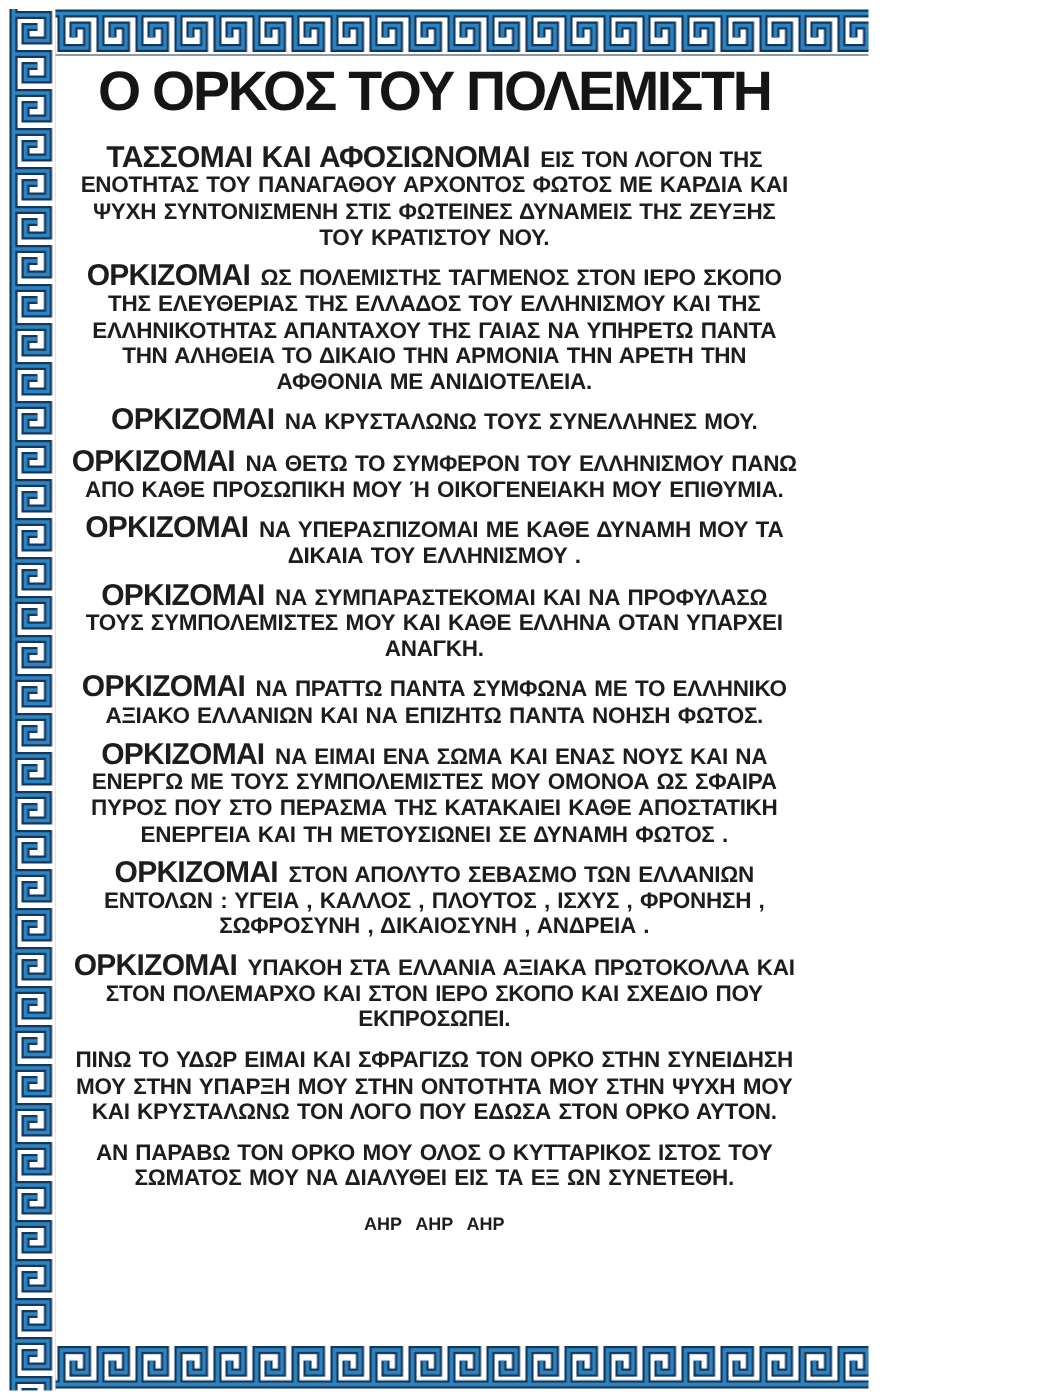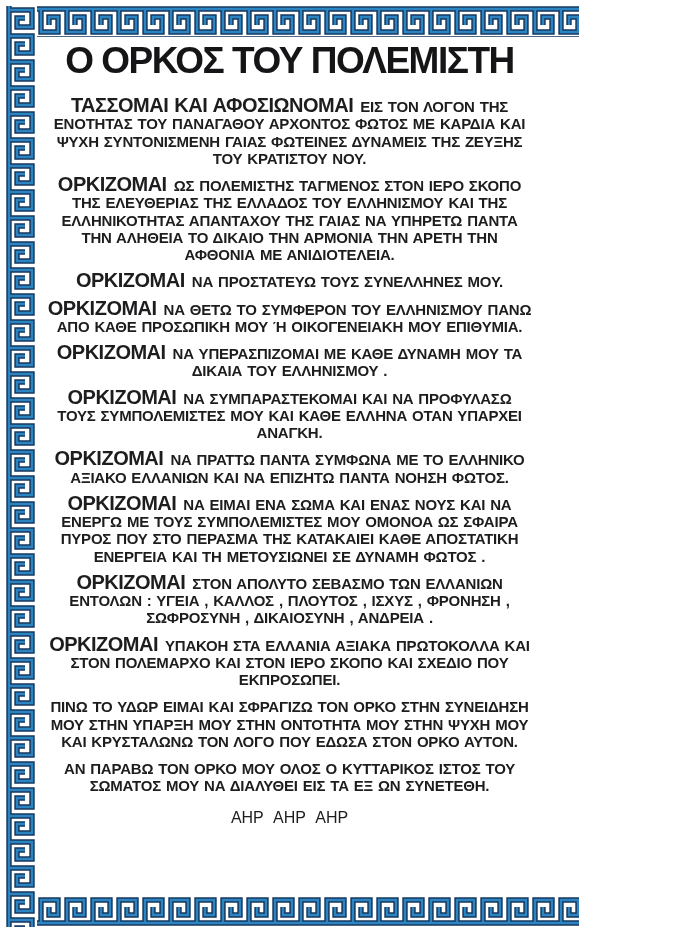--- a/index.html
+++ b/index.html
@@ -49,23 +49,23 @@
   }
   .lead {
     font-size: 20px;
     letter-spacing: -0.5px;
     line-height: 1;
     margin-right: 7px;
     margin-top: 24px;
   }
   .lead:empty { margin-right: 0; }
   .chant {
-    font-size: 16px;
+    font-size: 12px;
     margin: 14px 0 0 0;
-    font-weight: normal;
+    font-weight: bold;
     word-spacing: 6px;
   }
 </style>
 </head>
 <body>
 
 <div class="page">
 
   <svg class="border-svg" width="700" height="933" viewBox="0 0 700 933" xmlns="http://www.w3.org/2000/svg">
     <defs>
@@ -88,26 +88,26 @@
     </defs>
     <rect x="37" y="6" width="626" height="31" fill="url(#gkTop)"></rect>
     <rect x="37" y="896" width="626" height="31" fill="url(#gkBottom)"></rect>
     <rect x="6" y="6" width="31" height="921" fill="url(#gkLeft)"></rect>
     <rect x="663" y="6" width="31" height="921" fill="url(#gkRight)"></rect>
   </svg>
 
   <div class="content">
     <h1 class="title">Ο ΟΡΚΟΣ ΤΟΥ ΠΟΛΕΜΙΣΤΗ</h1>
 
-    <p class="oath-p"><span class="lead">ΤΑΣΣΟΜΑΙ ΚΑΙ ΑΦΟΣΙΩΝΟΜΑΙ</span><span>ΕΙΣ ΤΟΝ ΛΟΓΟΝ ΤΗΣ ΕΝΟΤΗΤΑΣ ΤΟΥ ΠΑΝΑΓΑΘΟΥ ΑΡΧΟΝΤΟΣ ΦΩΤΟΣ ΜΕ ΚΑΡΔΙΑ ΚΑΙ ΨΥΧΗ ΣΥΝΤΟΝΙΣΜΕΝΗ ΓΑΙΑΣ ΦΩΤΕΙΝΕΣ ΔΥΝΑΜΕΙΣ ΤΗΣ ΖΕΥΞΗΣ ΤΟΥ ΚΡΑΤΙΣΤΟΥ ΝΟΥ.</span></p>
+    <p class="oath-p"><span class="lead">ΤΑΣΣΟΜΑΙ ΚΑΙ ΑΦΟΣΙΩΝΟΜΑΙ</span><span>ΕΙΣ ΤΟΝ ΛΟΓΟΝ ΤΗΣ ΕΝΟΤΗΤΑΣ ΤΟΥ ΠΑΝΑΓΑΘΟΥ ΑΡΧΟΝΤΟΣ ΦΩΤΟΣ ΜΕ ΚΑΡΔΙΑ ΚΑΙ ΨΥΧΗ ΣΥΝΤΟΝΙΣΜΕΝΗ ΣΤΙΣ ΦΩΤΕΙΝΕΣ ΔΥΝΑΜΕΙΣ ΤΗΣ ΖΕΥΞΗΣ ΤΟΥ ΚΡΑΤΙΣΤΟΥ ΝΟΥ.</span></p>
 
 
     <p class="oath-p"><span class="lead">ΟΡΚΙΖΟΜΑΙ</span><span>ΩΣ ΠΟΛΕΜΙΣΤΗΣ ΤΑΓΜΕΝΟΣ ΣΤΟΝ ΙΕΡΟ ΣΚΟΠΟ ΤΗΣ ΕΛΕΥΘΕΡΙΑΣ ΤΗΣ ΕΛΛΑΔΟΣ ΤΟΥ ΕΛΛΗΝΙΣΜΟΥ ΚΑΙ ΤΗΣ ΕΛΛΗΝΙΚΟΤΗΤΑΣ ΑΠΑΝΤΑΧΟΥ ΤΗΣ ΓΑΙΑΣ ΝΑ ΥΠΗΡΕΤΩ ΠΑΝΤΑ ΤΗΝ ΑΛΗΘΕΙΑ ΤΟ ΔΙΚΑΙΟ ΤΗΝ ΑΡΜΟΝΙΑ ΤΗΝ ΑΡΕΤΗ ΤΗΝ ΑΦΘΟΝΙΑ ΜΕ ΑΝΙΔΙΟΤΕΛΕΙΑ.</span></p>
 
-    <p class="oath-p"><span class="lead">ΟΡΚΙΖΟΜΑΙ</span><span>ΝΑ ΠΡΟΣΤΑΤΕΥΩ ΤΟΥΣ ΣΥΝΕΛΛΗΝΕΣ ΜΟΥ.</span></p>
+    <p class="oath-p"><span class="lead">ΟΡΚΙΖΟΜΑΙ</span><span>ΝΑ ΚΡΥΣΤΑΛΩΝΩ ΤΟΥΣ ΣΥΝΕΛΛΗΝΕΣ ΜΟΥ.</span></p>
 
 
     <p class="oath-p"><span class="lead">ΟΡΚΙΖΟΜΑΙ</span><span>ΝΑ ΘΕΤΩ ΤΟ ΣΥΜΦΕΡΟΝ ΤΟΥ ΕΛΛΗΝΙΣΜΟΥ ΠΑΝΩ ΑΠΟ ΚΑΘΕ ΠΡΟΣΩΠΙΚΗ ΜΟΥ Ή ΟΙΚΟΓΕΝΕΙΑΚΗ ΜΟΥ ΕΠΙΘΥΜΙΑ.</span></p>
 
     <p class="oath-p"><span class="lead">ΟΡΚΙΖΟΜΑΙ</span><span>ΝΑ ΥΠΕΡΑΣΠΙΖΟΜΑΙ ΜΕ ΚΑΘΕ ΔΥΝΑΜΗ ΜΟΥ ΤΑ ΔΙΚΑΙΑ ΤΟΥ ΕΛΛΗΝΙΣΜΟΥ .</span></p>
 
     <p class="oath-p"><span class="lead">ΟΡΚΙΖΟΜΑΙ</span><span>ΝΑ ΣΥΜΠΑΡΑΣΤΕΚΟΜΑΙ ΚΑΙ ΝΑ ΠΡΟΦΥΛΑΣΩ ΤΟΥΣ ΣΥΜΠΟΛΕΜΙΣΤΕΣ ΜΟΥ ΚΑΙ ΚΑΘΕ ΕΛΛΗΝΑ ΟΤΑΝ ΥΠΑΡΧΕΙ ΑΝΑΓΚΗ.</span></p>
 
     <p class="oath-p"><span class="lead">ΟΡΚΙΖΟΜΑΙ</span><span>ΝΑ ΠΡΑΤΤΩ ΠΑΝΤΑ ΣΥΜΦΩΝΑ ΜΕ ΤΟ ΕΛΛΗΝΙΚΟ ΑΞΙΑΚΟ ΕΛΛΑΝΙΩΝ ΚΑΙ ΝΑ ΕΠΙΖΗΤΩ ΠΑΝΤΑ ΝΟΗΣΗ ΦΩΤΟΣ.</span></p>
 

